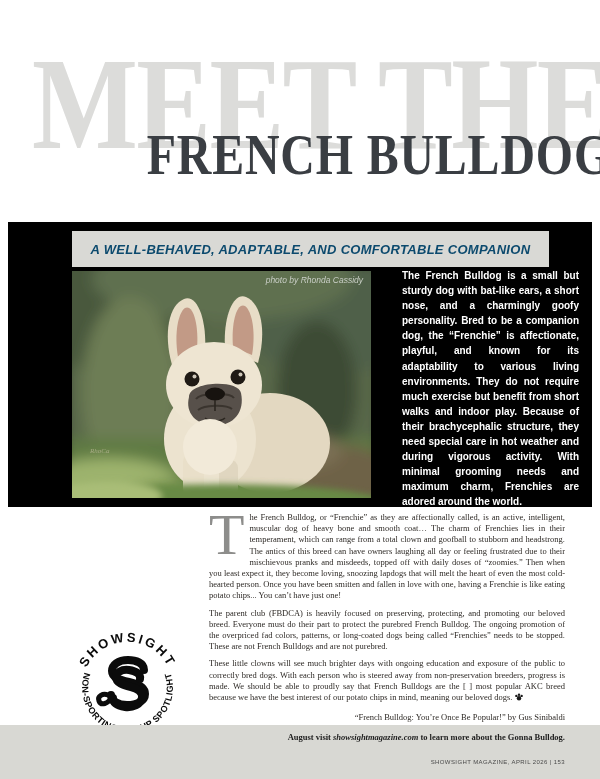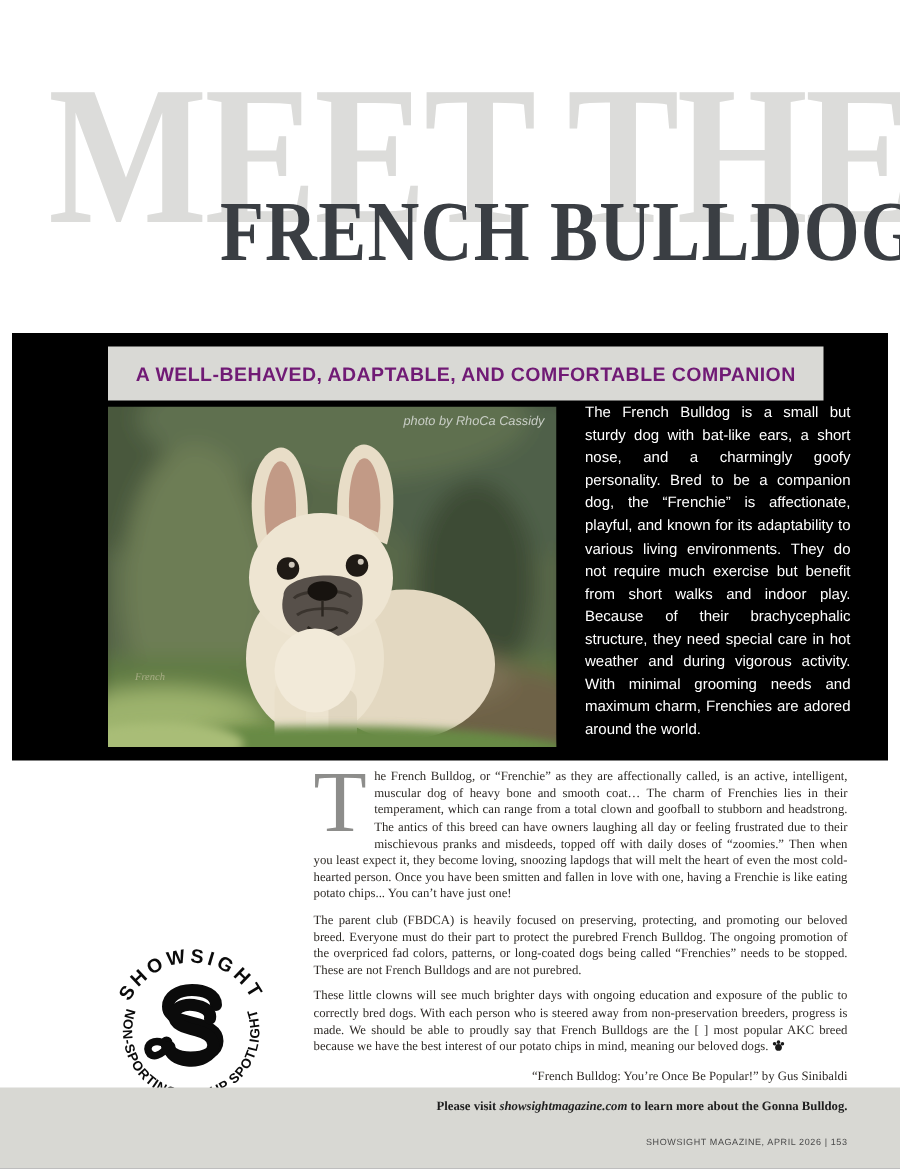--- a/index.html
+++ b/index.html
@@ -14,29 +14,29 @@
             transform:scaleX(.84);font-family:"Liberation Serif",serif;font-weight:bold;
             font-size:57px;line-height:1;color:#3a3e43;white-space:nowrap;letter-spacing:1px;}
   .group-subtitle{position:absolute;top:178px;right:31px;font-family:"Liberation Sans",sans-serif;
             font-weight:bold;font-size:17px;letter-spacing:4px;color:#a9a9a9;white-space:nowrap;}
 
   
   .feature-block{position:absolute;left:8px;top:222px;width:584px;height:285px;background:#000;}
   .banner-box{position:absolute;left:64px;top:9px;width:477px;height:36px;background:#d9d9d5;
             display:flex;align-items:center;justify-content:center;
             font-family:"Liberation Sans",sans-serif;font-weight:bold;font-size:13px;
-            letter-spacing:.3px;color:#701a75;white-space:nowrap;}
+            letter-spacing:.3px;color:#0c4a6e;white-space:nowrap;font-style:italic;}
   .photo{position:absolute;left:64px;top:49px;width:299px;height:227px;overflow:hidden;}
   .photo svg{display:block;}
   .photo-credit{position:absolute;top:4px;right:8px;font-family:"Liberation Sans",sans-serif;
             font-style:italic;font-size:8.5px;color:#c9cec6;}
   .photo-watermark{position:absolute;left:18px;top:176px;font-style:italic;font-size:7px;
             color:#d6cbb2;opacity:.55;}
-  .intro{position:absolute;left:382px;top:46px;width:177px;color:#ffffff;
-            font-family:"Liberation Sans",sans-serif;font-weight:normal;font-size:10px;
+  .intro{position:absolute;left:394px;top:46px;width:177px;color:#ffffff;
+            font-family:"Liberation Sans",sans-serif;font-weight:bold;font-size:10px;
             line-height:15.1px;text-align:justify;}
 
   
   .article{position:absolute;left:209px;top:512px;width:356px;color:#2e2a26;
             font-size:8.5px;line-height:11.2px;text-align:justify;}
   .article p{margin:0 0 6px 0;}
   .dropcap{float:left;font-size:58px;line-height:44px;color:#8d8d8b;padding:1px 5px 0 0;
             font-family:"Liberation Serif",serif;}
   .endmark{display:inline-block;margin-left:3px;vertical-align:-1px;}
   .attribution{margin-top:7px;text-align:right;font-size:8.5px;line-height:12.5px;color:#2e2a26;}
@@ -112,22 +112,22 @@
           <ellipse cx="143" cy="123" rx="10" ry="6.5" fill="#17130f"></ellipse>
           <path d="M 143 129 L 143 140 M 133 147 C 138 151 148 151 153 147" stroke="#2b2620" stroke-width="1.6" fill="none"></path>
           <ellipse cx="138" cy="176" rx="27" ry="28" fill="#f2ead9"></ellipse>
         </g>
 
         <g filter="url(#fgblur)">
           <ellipse cx="150" cy="233" rx="165" ry="20" fill="#688a45"></ellipse>
           <ellipse cx="35" cy="225" rx="55" ry="14" fill="#a9bd77"></ellipse>
         </g>
       </svg>
-      <div class="photo-credit">photo by RhoCa Cassidy</div>
-      <div class="photo-watermark">French</div>
+      <div class="photo-credit">photo by Rhonda Cassidy</div>
+      <div class="photo-watermark">RhoCa</div>
     </div>
 
     <div class="intro">The French Bulldog is a small but sturdy dog with bat-like ears, a short nose, and a charmingly goofy personality. Bred to be a companion dog, the “Frenchie” is affectionate, playful, and known for its adaptability to various living environments. They do not require much exercise but benefit from short walks and indoor play. Because of their brachycephalic structure, they need special care in hot weather and during vigorous activity. With minimal grooming needs and maximum charm, Frenchies are adored around the world.</div>
   </div>
 
   <div class="article">
     <p><span class="dropcap">T</span><span>he French Bulldog, or “Frenchie” as they are affectionally called, is an active, intelligent, muscular dog of heavy bone and smooth coat… The charm of Frenchies lies in their temperament, which can range from a total clown and goofball to stubborn and headstrong. The antics of this breed can have owners laughing all day or feeling frustrated due to their mischievous pranks and misdeeds, topped off with daily doses of “zoomies.” Then when you least expect it, they become loving, snoozing lapdogs that will melt the heart of even the most cold-hearted person. Once you have been smitten and fallen in love with one, having a Frenchie is like eating potato chips... You can’t have just one!</span></p>
     <p>The parent club (FBDCA) is heavily focused on preserving, protecting, and promoting our beloved breed. Everyone must do their part to protect the purebred French Bulldog. The ongoing promotion of the overpriced fad colors, patterns, or long-coated dogs being called “Frenchies” needs to be stopped. These are not French Bulldogs and are not purebred.</p>
     <p><span>These little clowns will see much brighter days with ongoing education and exposure of the public to correctly bred dogs. With each person who is steered away from non-preservation breeders, progress is made. We should be able to proudly say that French Bulldogs are the [ ] most popular AKC breed because we have the best interest of our potato chips in mind, meaning our beloved dogs.</span><span class="endmark"><svg width="8" height="8" viewBox="0 0 10 10" fill="#1a1a1a">
             <circle cx="5" cy="6.6" r="2.8"></circle>
@@ -152,17 +152,17 @@
       <text class="logo-arc-small"><textPath href="#arcBot" startOffset="50%" text-anchor="middle">NON-SPORTING GROUP SPOTLIGHT</textPath></text>
       <g stroke="#0b0b0b" fill="none" stroke-linecap="round">
         <path stroke-width="8" d="M 74 40 C 74 33 66 30 58 30 C 48 30 42 35 42 41 C 42 48 50 50 59 52 C 68 54 75 57 75 64 C 75 71 67 75 57 75 C 48 75 41 71 41 65"></path>
         <path stroke-width="8" d="M 70 49 C 71 44 66 41 59 40 C 51 39 46 43 46 47 C 46 53 53 55 61 57 C 69 59 73 63 72 68 C 71 74 63 78 55 77 C 48 76 43 73 43 68"></path>
         <path stroke-width="5" d="M 42 67 C 38 74 31 76 29 71 C 27 66 33 63 38 65"></path>
       </g>
     </svg>
   </div>
 
   <div class="footer-bar">
-    <div class="visit-line"><span>Please visit </span><i>showsightmagazine.com</i><span> to learn more about the Gonna Bulldog.</span></div>
+    <div class="visit-line"><span>August visit </span><i>showsightmagazine.com</i><span> to learn more about the Gonna Bulldog.</span></div>
     <div class="magazine-line">SHOWSIGHT MAGAZINE, APRIL 2026 | 153</div>
   </div>
 
 </div>
 
 </body></html>

